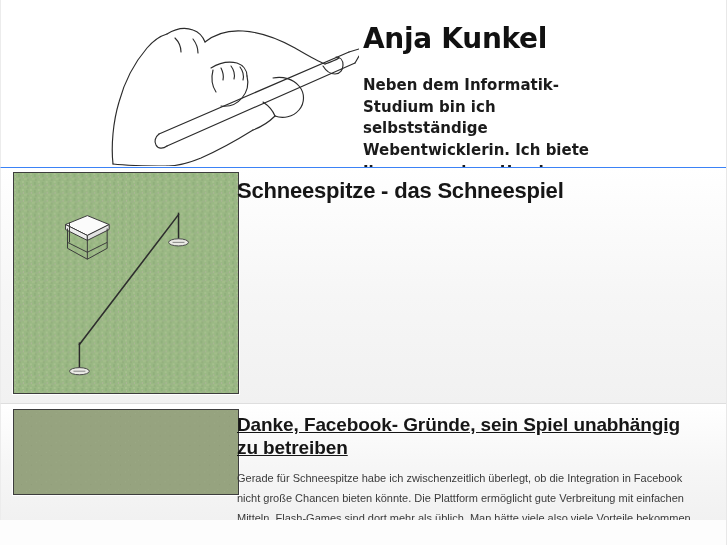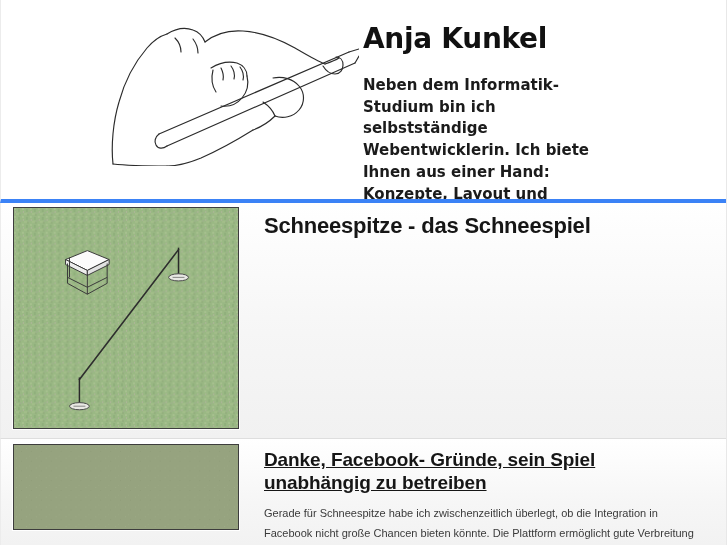--- a/index.html
+++ b/index.html
@@ -19,25 +19,25 @@
     position: relative;
     width: 727px;
     height: 545px;
     background: #fdfdfd;
     box-sizing: border-box;
   }
 
   
   .site-header {
     position: relative;
-    height: 203px;
+    height: 168px;
     background: #ffffff;
     border-left: 1px solid #ececec;
     border-right: 1px solid #ececec;
-    border-bottom: 4px solid #3b82f6;
+    border-bottom: 1px solid #3b82f6;
     box-sizing: border-box;
     overflow: hidden;
     padding-left: 48px;
   }
 
   .logo-art {
     position: absolute;
     left: 96px;
     top: 6px;
     width: 262px;
@@ -105,21 +105,21 @@
     top: 5px;
     width: 226px;
     height: 86px;
     background: #96a37f;
   }
 
   .thumb-frame svg { display: block; width: 100%; height: 100%; }
 
   .article-body {
     position: absolute;
-    left: 263px;
+    left: 236px;
     right: 30px;
     top: 0;
   }
 
   .article-title {
     margin: 0;
     font-family: "Liberation Sans", sans-serif;
     font-weight: bold;
     color: #161616;
     line-height: 1.22;

